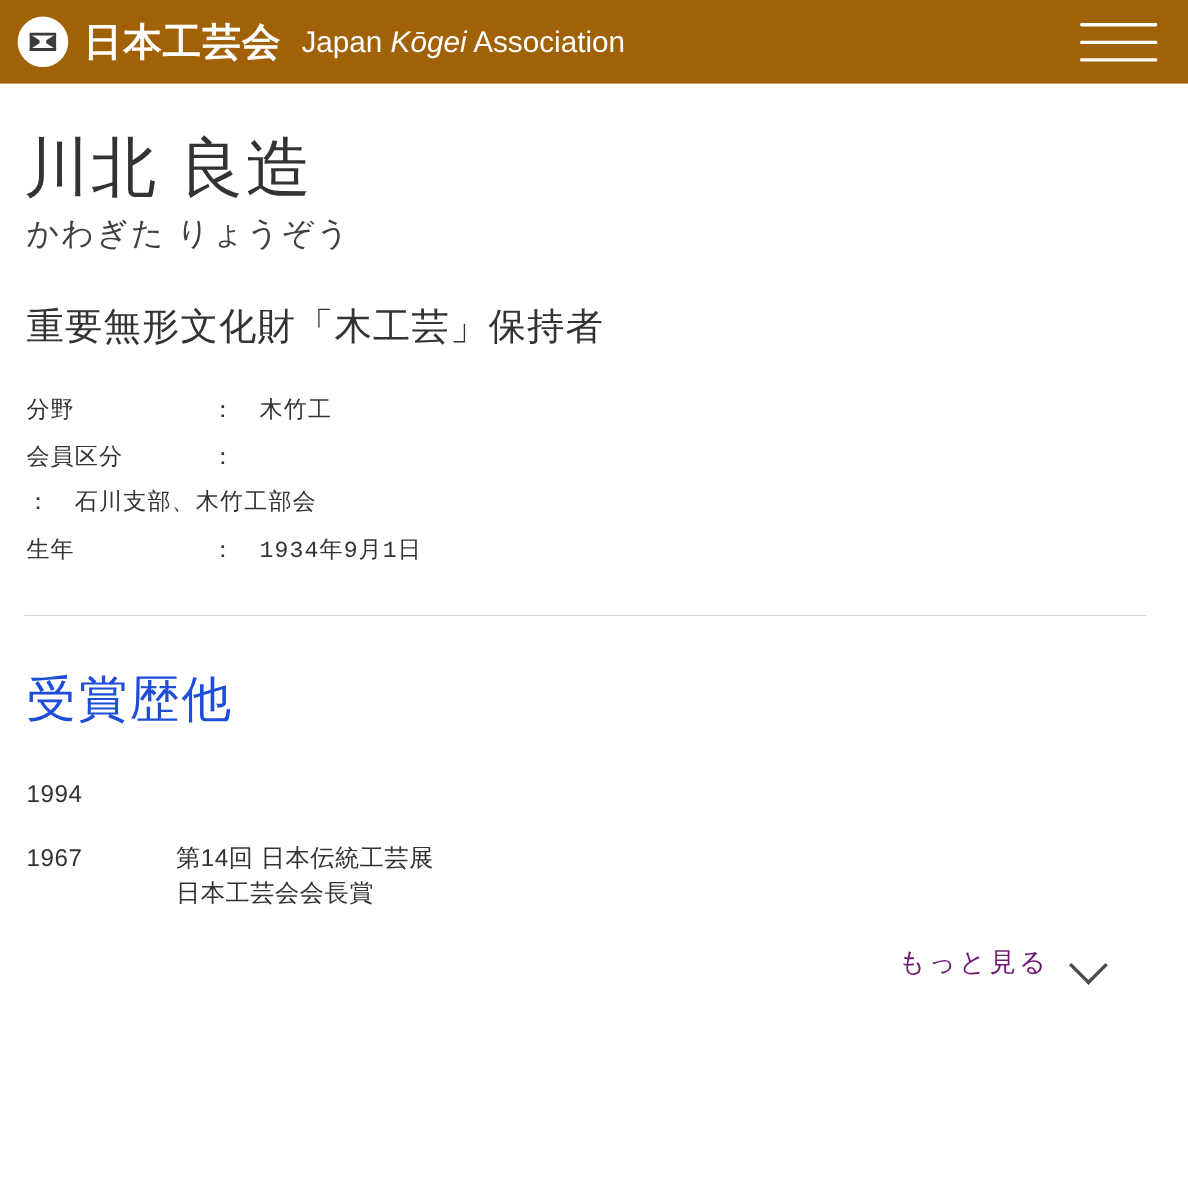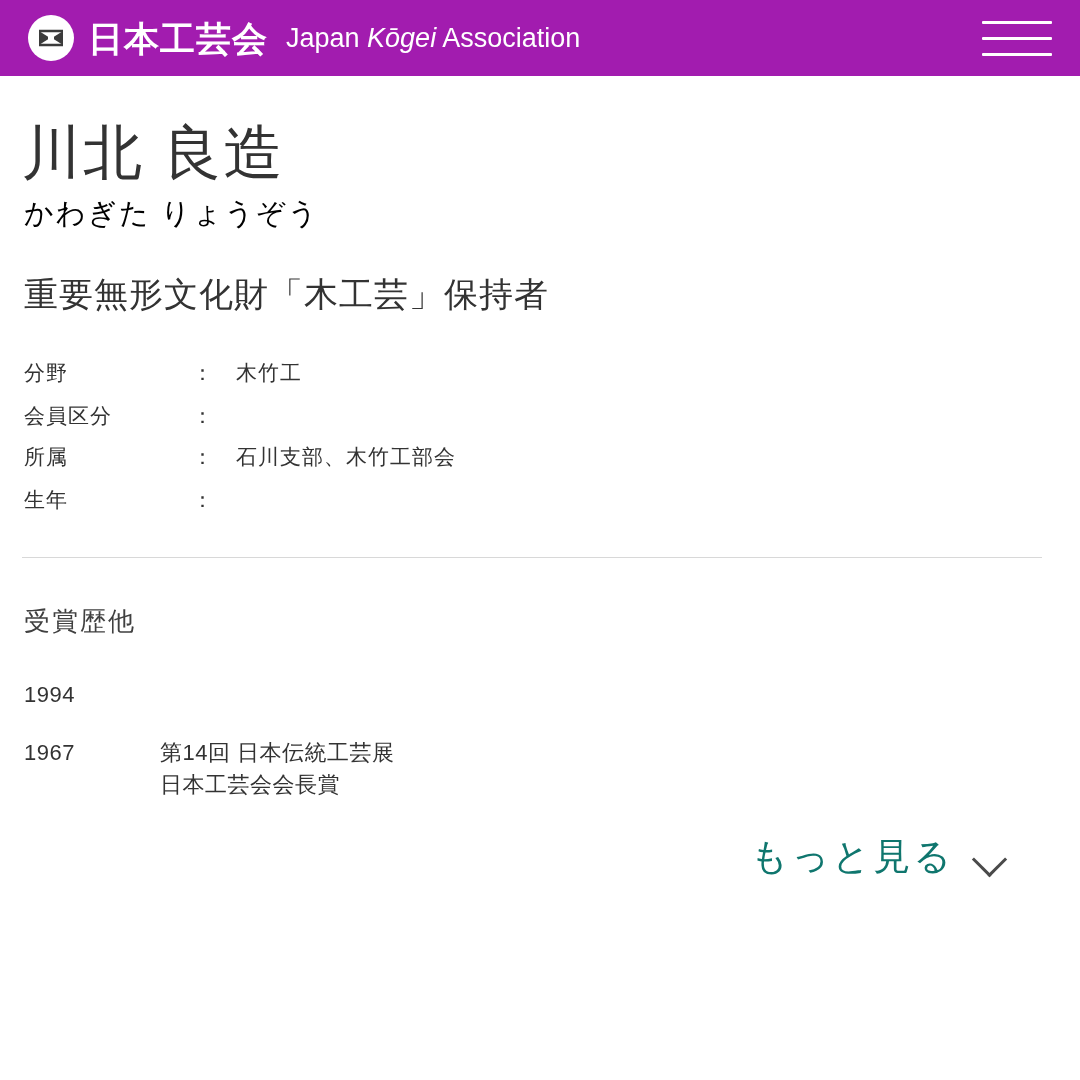--- a/index.html
+++ b/index.html
@@ -12,24 +12,24 @@
     height: 1080px;
     background: #ffffff;
     font-family: "Liberation Sans", "DejaVu Sans", sans-serif;
     color: #333333;
     overflow: hidden;
   }
 
   
   .site-header {
     height: 76px;
-    background: #a21caf;
-    display: flex;
-    align-items: center;
-    padding: 0 26px 0 28px;
+    background: #a16207;
+    display: flex;
+    align-items: center;
+    padding: 0 26px 0 16px;
     justify-content: space-between;
   }
   .brand {
     display: flex;
     align-items: center;
     gap: 14px;
   }
   .brand-mark {
     width: 46px;
     height: 46px;
@@ -85,32 +85,31 @@
   .artist-name {
     font-size: 59px;
     font-weight: 400;
     color: #333333;
     line-height: 1.12;
     letter-spacing: 2px;
     margin: 0;
   }
   .artist-kana {
     font-size: 29px;
-    color: #000000;
+    color: #404040;
     letter-spacing: 2px;
     margin: 10px 0 0 2px;
     line-height: 1.2;
   }
   .designation {
     font-size: 34px;
     color: #333333;
     letter-spacing: 1px;
     margin: 44px 0 0 2px;
     line-height: 1.3;
-    font-family: Liberation Mono, monospace;
   }
 
   .facts {
     margin: 34px 0 0 2px;
   }
   .fact-row {
     display: flex;
     align-items: baseline;
     font-size: 21px;
     line-height: 1.95;
@@ -130,22 +129,22 @@
     font-family: Liberation Mono, monospace;
   }
 
   .divider {
     border: 0;
     border-top: 1px solid #d8d8d8;
     margin: 36px 0 0 0;
   }
 
   .section-title {
-    font-size: 26px;
-    color: #404040;
+    font-size: 45px;
+    color: #1d4ed8;
     letter-spacing: 2px;
     margin: 46px 0 0 2px;
     font-weight: 400;
   }
 
   .awards {
     margin: 40px 0 0 2px;
   }
   .award-row {
     display: flex;
@@ -167,22 +166,22 @@
 
   .more-row {
     display: flex;
     align-items: center;
     justify-content: flex-end;
     gap: 20px;
     padding: 6px 34px 0 0;
     cursor: pointer;
   }
   .more-label {
-    font-size: 37px;
-    color: #0f766e;
+    font-size: 24px;
+    color: #701a75;
     letter-spacing: 3px;
   }
   .chevron {
     width: 34px;
     height: 20px;
     position: relative;
     flex: none;
   }
   .chevron::before {
     content: "";
@@ -231,27 +230,27 @@
     <div class="fact-row">
       <span class="fact-label">分野</span>
       <span class="fact-colon">：</span>
       <span class="fact-value">木竹工</span>
     </div>
     <div class="fact-row">
       <span class="fact-label">会員区分</span>
       <span class="fact-colon">：</span>
     </div>
     <div class="fact-row">
-      <span class="fact-label">所属</span>
       <span class="fact-colon">：</span>
       <span class="fact-value">石川支部、木竹工部会</span>
     </div>
     <div class="fact-row">
       <span class="fact-label">生年</span>
       <span class="fact-colon">：</span>
+      <span class="fact-value">1934年9月1日</span>
     </div>
   </div>
 
   <hr class="divider">
 
   <h2 class="section-title">受賞歴他</h2>
 
   <div class="awards">
     <div class="award-row">
       <span class="award-year">1994</span>

